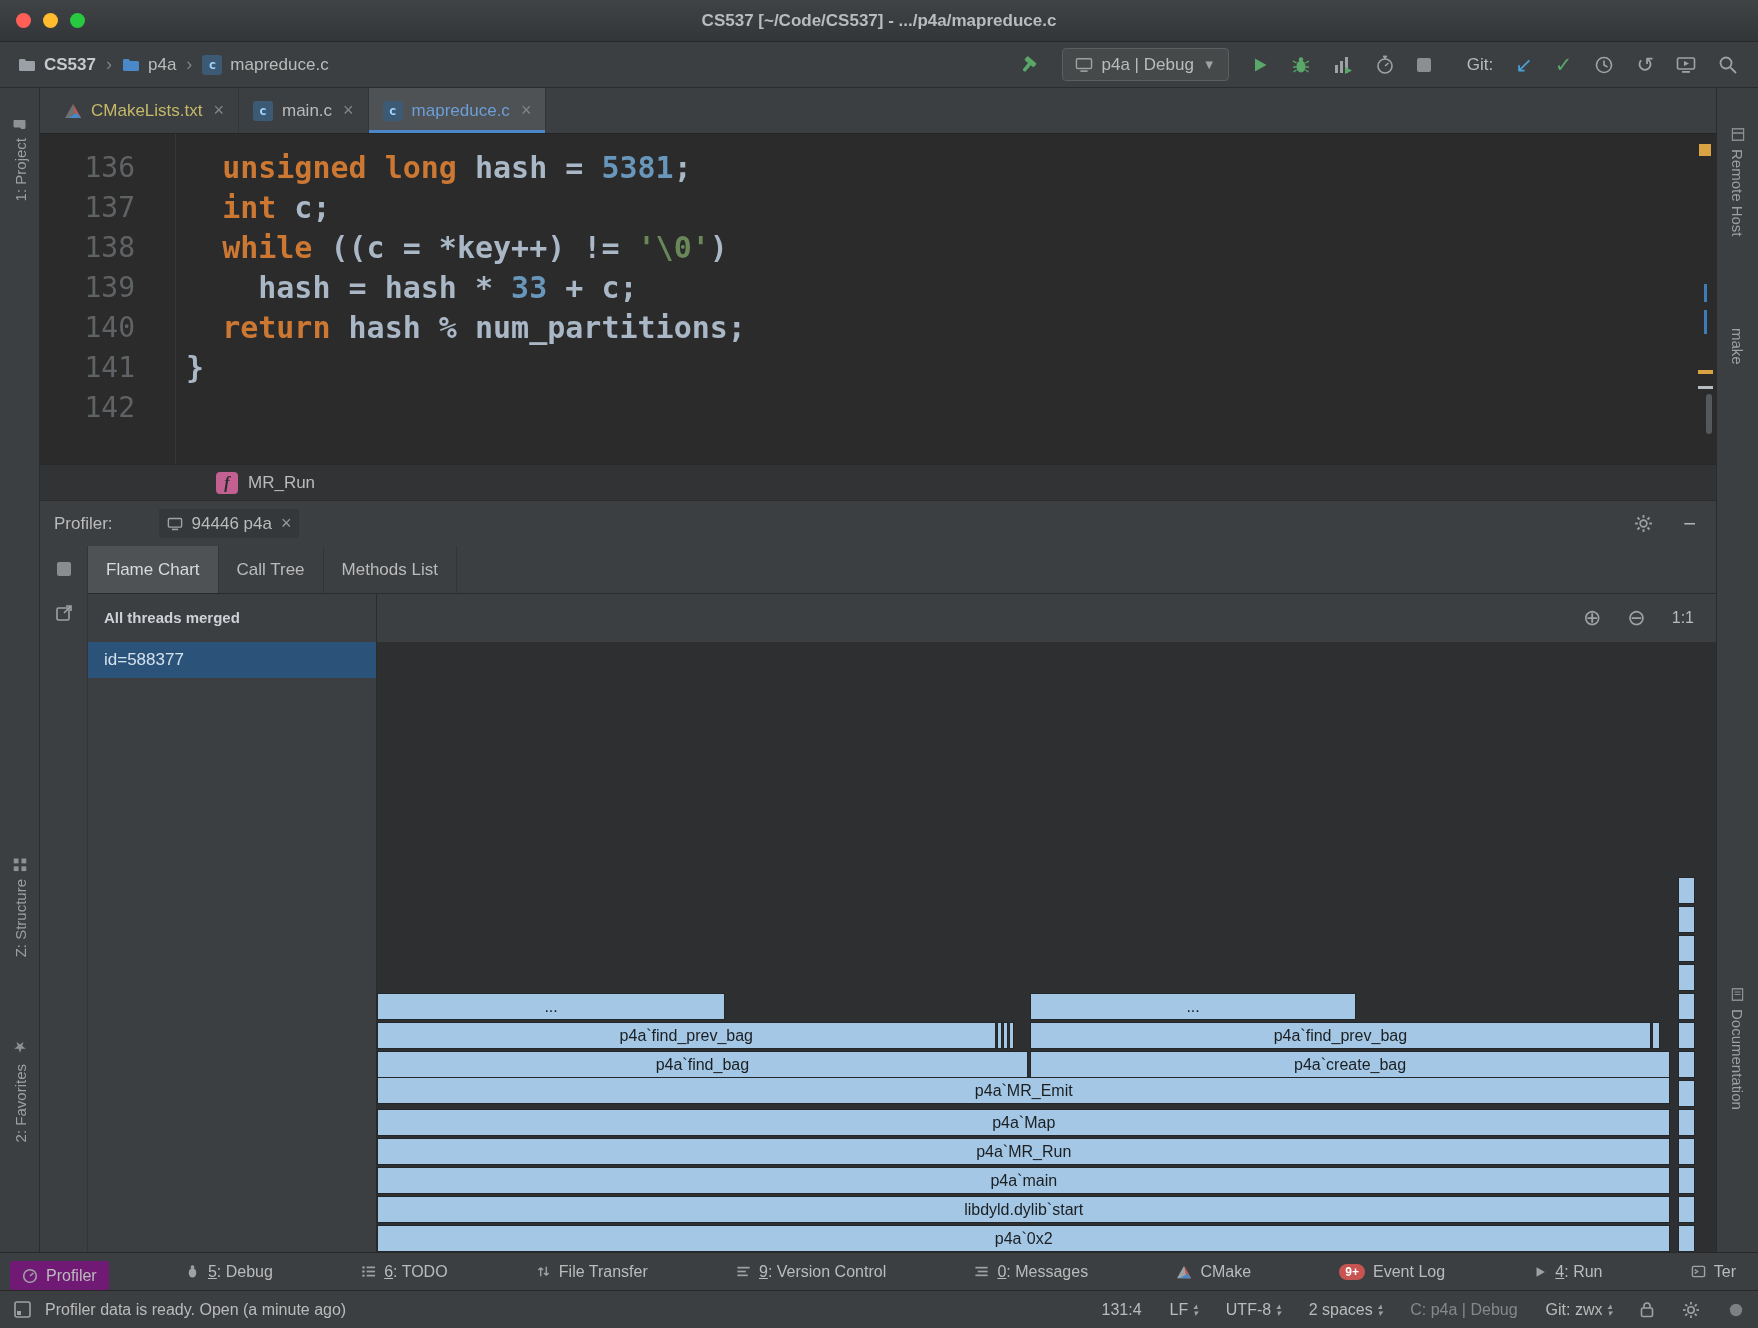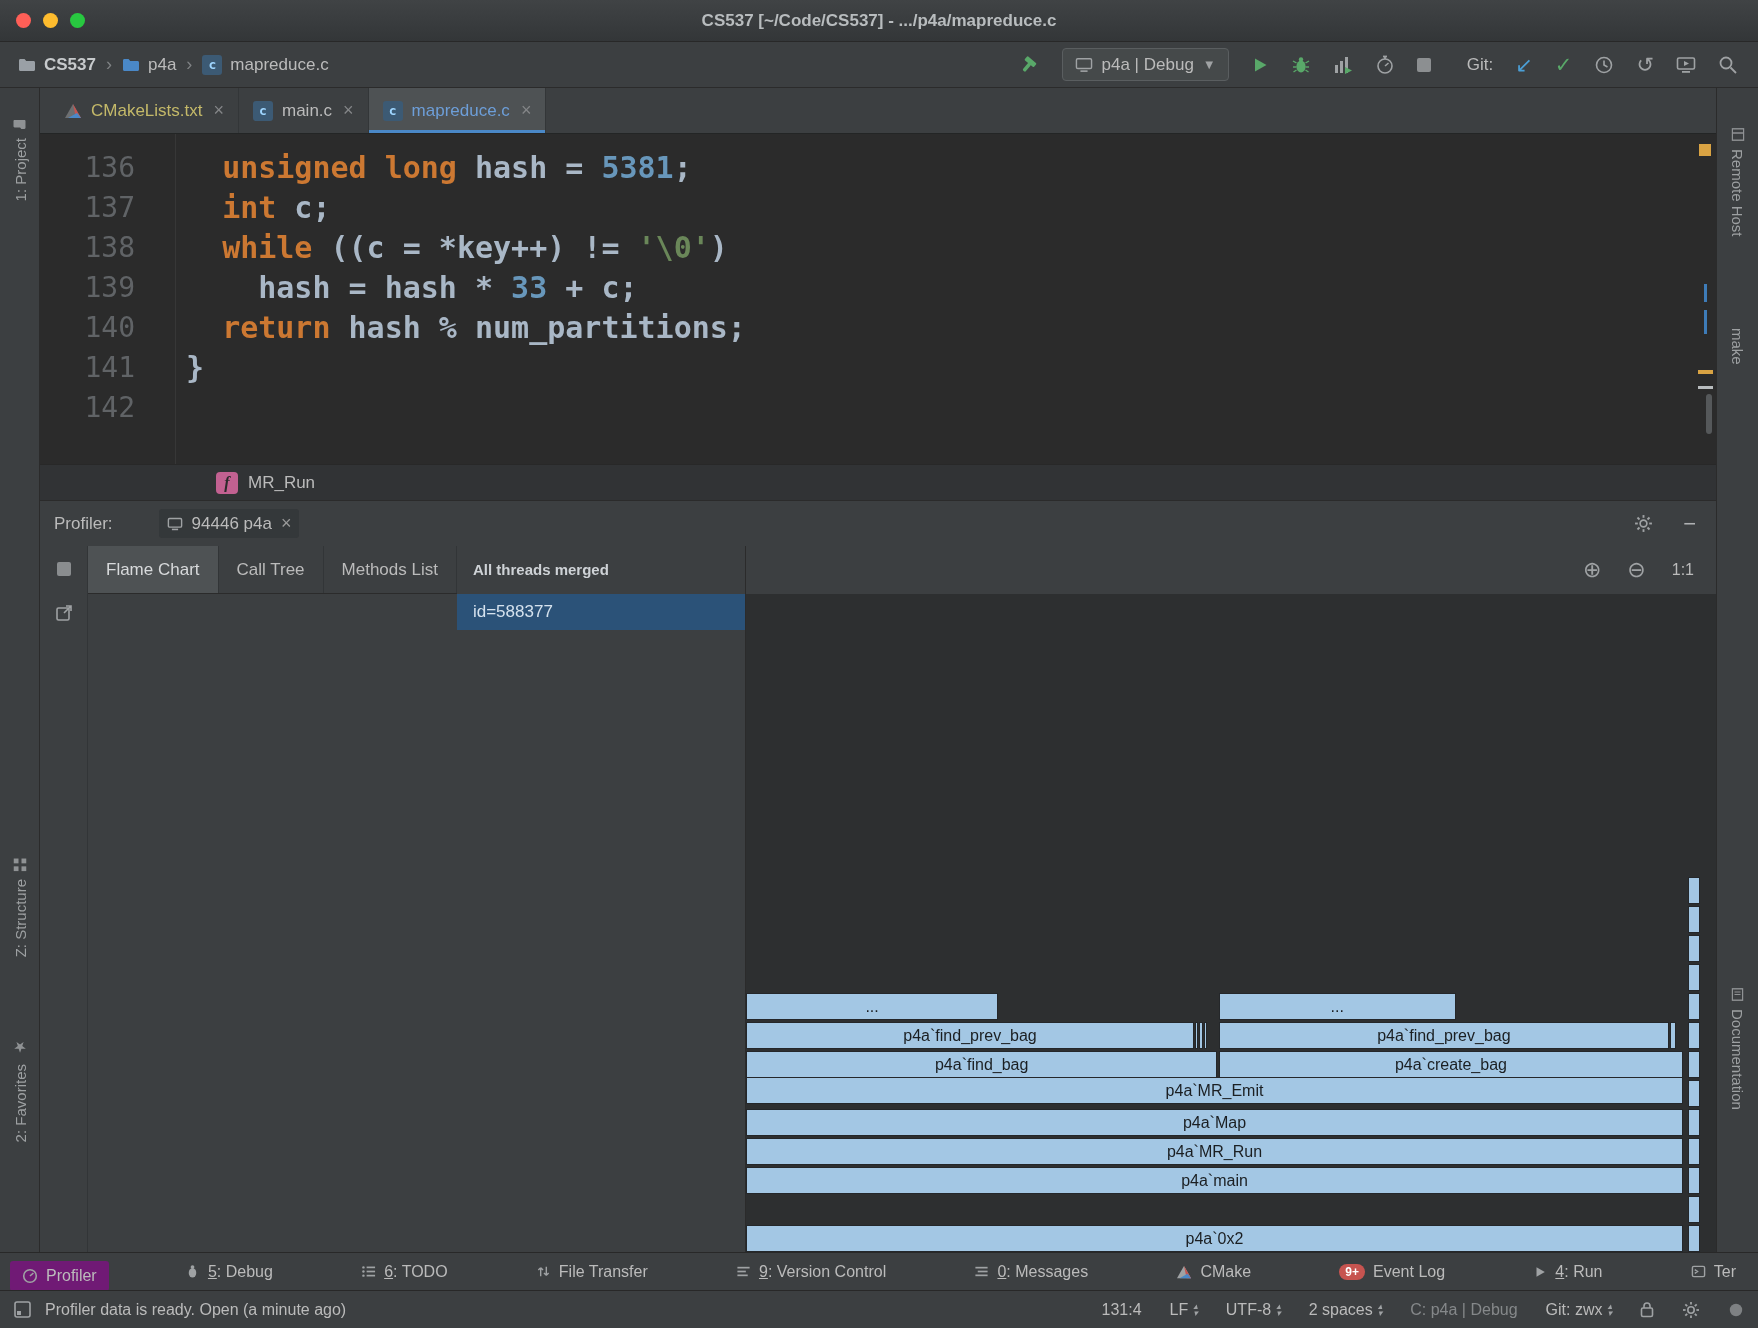--- a/index.html
+++ b/index.html
@@ -85,21 +85,21 @@
                  background:#34383a; border-radius:3px; }
   .session-tab .close { color:#9a9a9a; font-size:18px; }
   .ph-actions { margin-left:auto; display:flex; align-items:center; gap:30px; }
   .minus { color:#afb1b3; font-size:22px; }
 
   
   .prof-content { flex:1; display:flex; min-height:0; background:#3c3f41; }
   .prof-toolcol { width:48px; flex:none; border-right:1px solid #323537; display:flex; flex-direction:column;
                   align-items:center; padding-top:16px; gap:28px; }
   .sq-icon { width:14px; height:14px; background:#8a8d8f; border-radius:2px; }
-  .prof-main { flex:1; display:flex; flex-direction:row; min-width:0; }
+  .prof-main { flex:1; display:flex; flex-direction:column; min-width:0; }
   .prof-tabs { height:48px; flex:none; display:flex; align-items:stretch; border-bottom:1px solid #2b2b2b; }
   .ptab { padding:0 18px; display:flex; align-items:center; font-size:17px; color:#bbbbbb;
           border-right:1px solid #323537; }
   .ptab.active { background:#4e5254; color:#d8dadc; }
   .prof-body { flex:1; display:flex; min-height:0; }
   .threads { width:289px; flex:none; background:#3c3f41; border-right:1px solid #2b2b2b;
              display:flex; flex-direction:column; }
   .threads-header { height:48px; line-height:48px; padding-left:16px; font-size:15px; font-weight:bold; color:#ced2d6; }
   .thread-item { height:36px; line-height:36px; padding-left:16px; font-size:17px; color:#d5e2ee; }
   .thread-item.selected { background:#2b5278; }
@@ -398,20 +398,21 @@
             </div>
             <div class="flame-wrap">
               <div class="flame-toolbar">
                 <span class="zoom-glyph">⊕</span>
                 <span class="zoom-glyph">⊖</span>
                 <span class="zoom-ratio">1:1</span>
               </div>
               <div class="flame-chart">
                   <div class="fseg" style="left: 0%; width: 96.6%; bottom: 0px;">p4a`0x2</div>
                   <div class="fseg" style="left: 97.15%; width: 1.25%; bottom: 0px;"></div>
+                  <div class="fseg" style="left: 0%; width: 96.6%; bottom: 29px;">libdyld.dylib`start</div>
                   <div class="fseg" style="left: 97.15%; width: 1.25%; bottom: 29px;"></div>
                   <div class="fseg" style="left: 0%; width: 96.6%; bottom: 58px;">p4a`main</div>
                   <div class="fseg" style="left: 97.15%; width: 1.25%; bottom: 58px;"></div>
                   <div class="fseg" style="left: 0%; width: 96.6%; bottom: 87px;">p4a`MR_Run</div>
                   <div class="fseg" style="left: 97.15%; width: 1.25%; bottom: 87px;"></div>
                   <div class="fseg" style="left: 0%; width: 96.6%; bottom: 116px;">p4a`Map</div>
                   <div class="fseg" style="left: 97.15%; width: 1.25%; bottom: 116px;"></div>
                   <div class="fseg" style="left: 0%; width: 96.6%; bottom: 148px;">p4a`MR_Emit</div>
                   <div class="fseg" style="left: 97.15%; width: 1.25%; bottom: 145px;"></div>
                   <div class="fseg" style="left: 0%; width: 48.6%; bottom: 174px;">p4a`find_bag</div>

